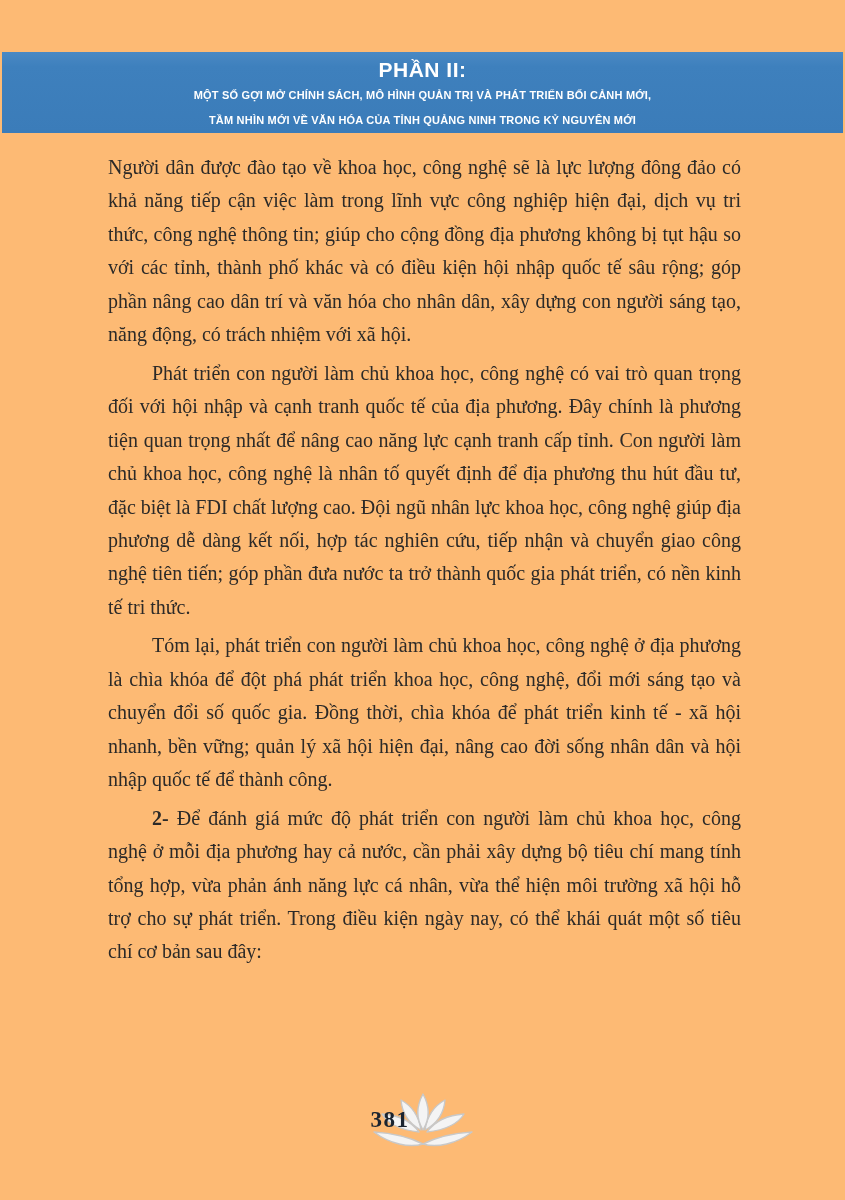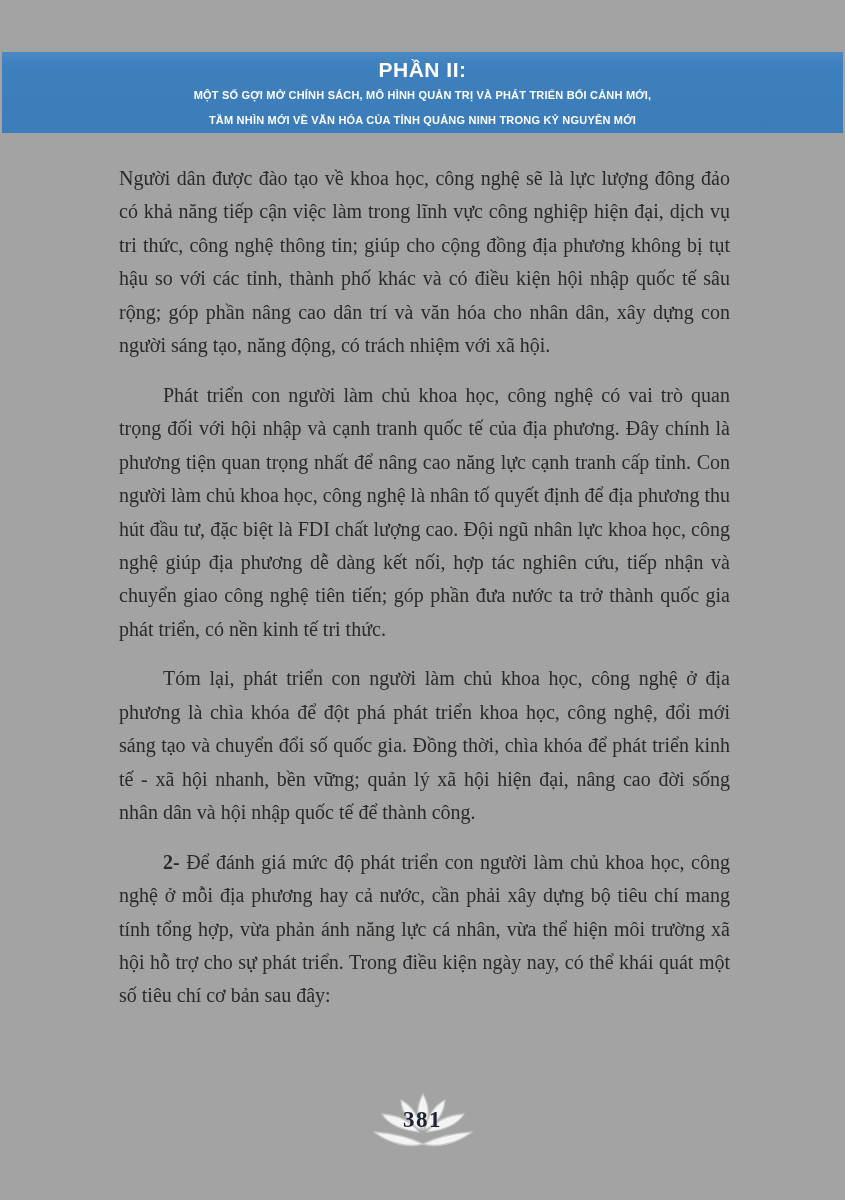--- a/index.html
+++ b/index.html
@@ -1,20 +1,20 @@
 <!DOCTYPE html>
 <html lang="vi"><head>
 <meta charset="utf-8">
 <style>
   html, body { margin: 0; padding: 0; background: #ffffff; }
   .page {
     position: relative;
     width: 845px;
     height: 1200px;
-    background: #a3a3a3;
+    background: #fdba74;
     overflow: hidden;
     font-family: "Liberation Serif", serif;
   }
 
   
   .banner {
     position: absolute;
     left: 2px;
     right: 2px;
     top: 52px;
@@ -45,21 +45,21 @@
     position: absolute;
     left: 103px;
     width: 643px;
     top: 146px;
     color: #2c2a28;
     font-size: 20px;
     line-height: 33.45px;
     text-align: justify;
   }
   .content p {
-    margin: 16px;
+    margin: 5px;
     text-indent: 44px;
   }
   .content p.no-indent { text-indent: 0; }
   .lead-bold { font-weight: 700; }
   .lead-italic { font-style: italic; }
 
   
   .footer {
     position: absolute;
     left: 0;
@@ -69,21 +69,20 @@
     display: flex;
     justify-content: center;
   }
   .lotus-wrap { position: relative; width: 104px; height: 62px; }
   .lotus-wrap svg { position: absolute; left: 0; top: 0; }
   .page-number {
     position: absolute;
     left: 0;
     width: 100%;
     top: 15px;
-    text-align: center;
     font-family: "Liberation Serif", serif;
     font-weight: 700;
     font-size: 23px;
     letter-spacing: 1.5px;
     color: #1b2430;
   }
 </style>
 </head>
 <body>
 

